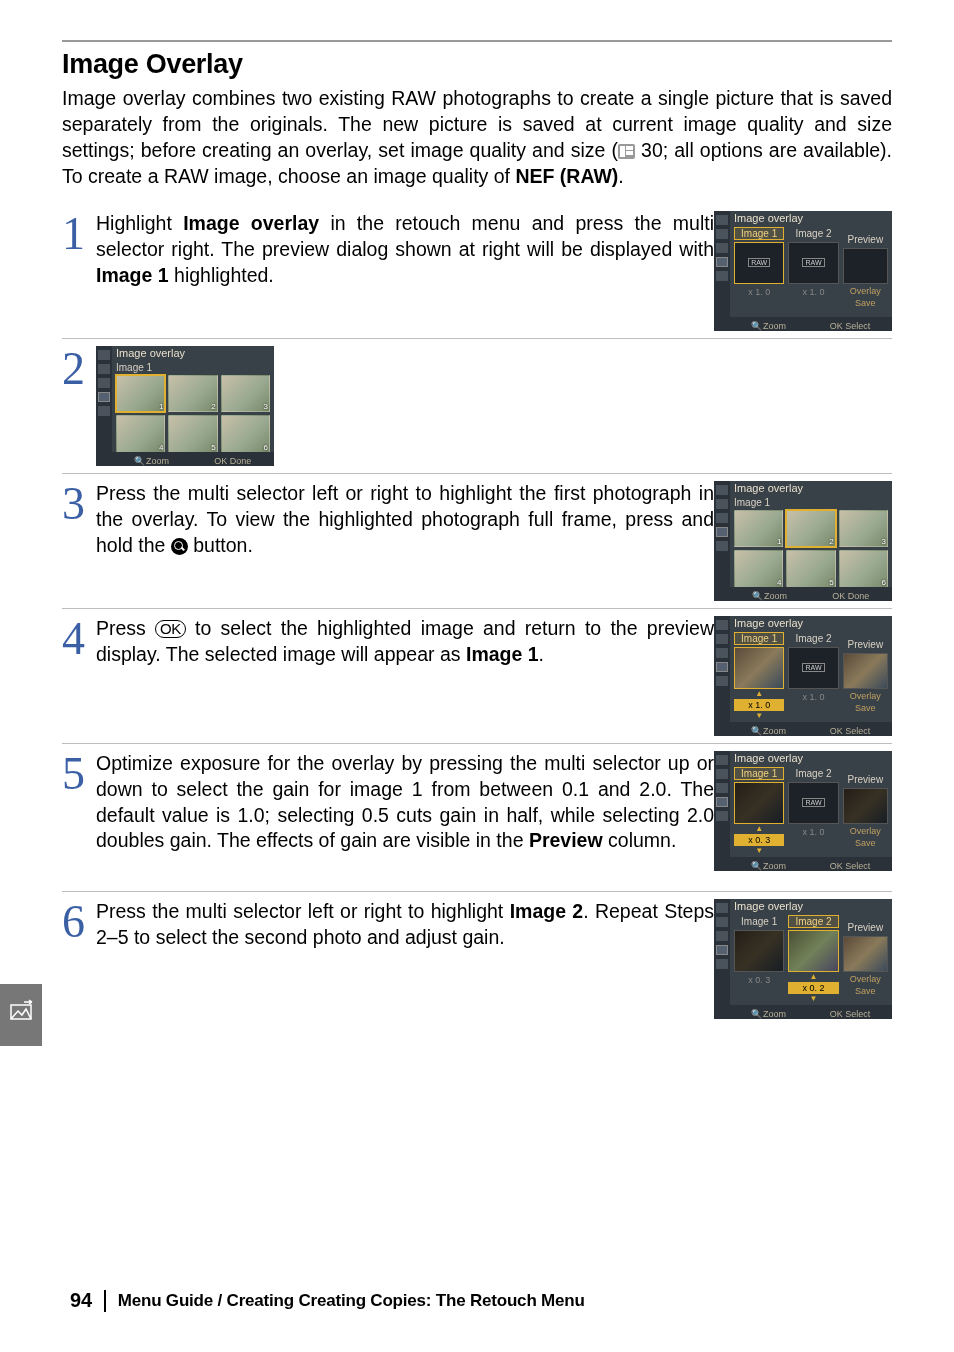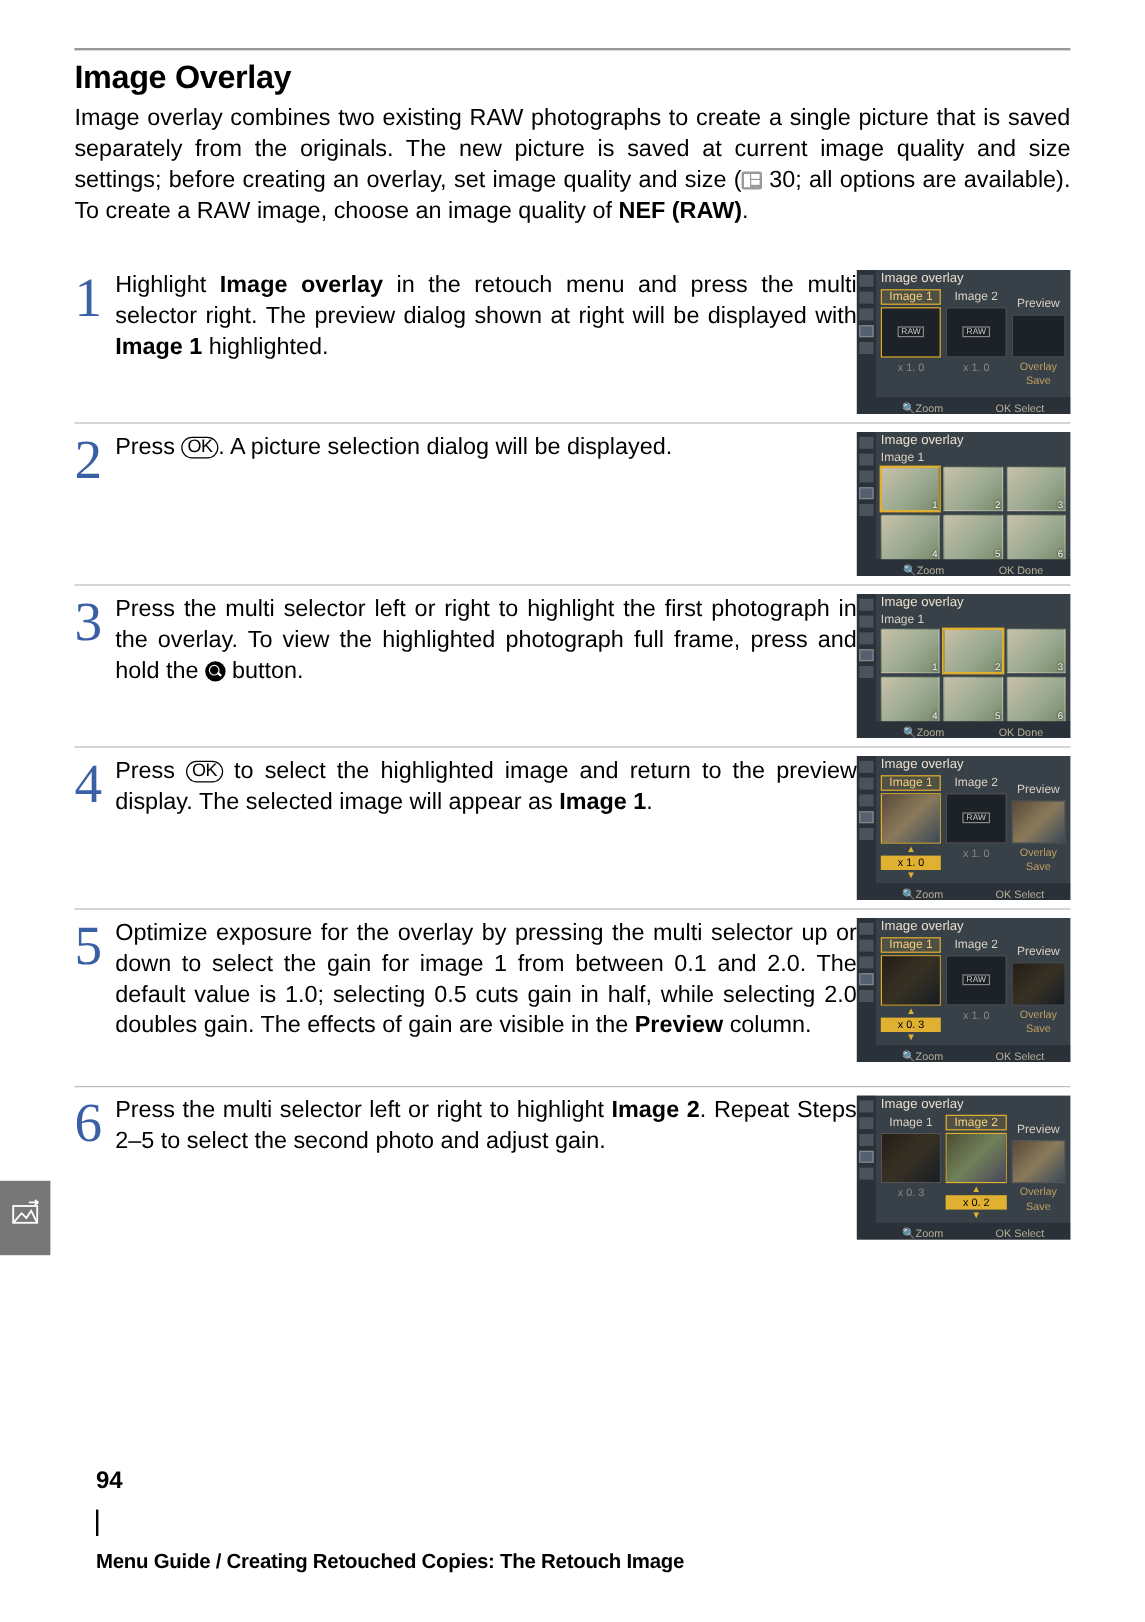--- a/index.html
+++ b/index.html
@@ -29,21 +29,21 @@
     font-size: 27px;
     font-weight: 800;
     margin-bottom: 6px;
     letter-spacing: -0.3px;
   }
   .intro {
     font-size: 19.5px;
     line-height: 1.33;
     font-weight: 300;
     text-align: justify;
-    margin-bottom: 28px;
+    margin-bottom: 14px;
   }
   .intro b { font-weight: 700; }
   .page-icon {
     display: inline-block;
     width: 17px;
     height: 15px;
     background: #999;
     vertical-align: -2px;
     border-radius: 2px;
     position: relative;
@@ -268,25 +268,24 @@
   }
   .retouch-icon {
     color: #fff;
     font-size: 24px;
   }
 
   
   .footer {
     position: absolute;
     bottom: 40px;
-    left: 80px;
+    left: 70px;
     display: flex;
-    align-items: flex-start;
+    align-items: center;
     gap: 12px;
-    flex-direction: column;
   }
   .page-num {
     font-size: 20px;
     font-weight: 700;
   }
   .footer-sep {
     width: 1.5px;
     height: 22px;
     background: #000;
   }
@@ -356,21 +355,20 @@
         </div>
         <div class="scr-footer">
           <span>🔍<span>Zoom</span></span>
           <span>OK Select</span>
         </div>
       </div>
     </div>
 
     <div class="step">
       <div class="step-num">2</div>
-      <div class="step-text">Press <span class="ok-btn">OK</span>.  A picture selection dialog will be displayed.</div>
       <div class="screen">
         <div class="scr-leftbar">
           <div class="ico"></div>
             <div class="ico"></div>
             <div class="ico"></div>
             <div class="ico sel"></div>
             <div class="ico"></div>
         </div>
         <div class="scr-title">Image overlay</div>
         <div class="scr-body">
@@ -595,14 +593,14 @@
       <rect x="3" y="6" width="20" height="14" fill="none" stroke="#fff" stroke-width="1.5"></rect>
       <path d="M3 20 L10 12 L14 16 L18 10 L23 20" fill="none" stroke="#fff" stroke-width="1.5"></path>
       <path d="M16 3 L24 3 M24 3 L21 1 M24 3 L21 5" fill="none" stroke="#fff" stroke-width="1.5"></path>
     </svg>
   </span>
 </div>
 
 <div class="footer">
   <span class="page-num">94</span>
   <span class="footer-sep"></span>
-  <span class="footer-text">Menu Guide / Creating Retouched Copies: The Retouch Image</span>
+  <span class="footer-text">Menu Guide / Creating Creating Copies: The Retouch Menu</span>
 </div>
 
 </body></html>

